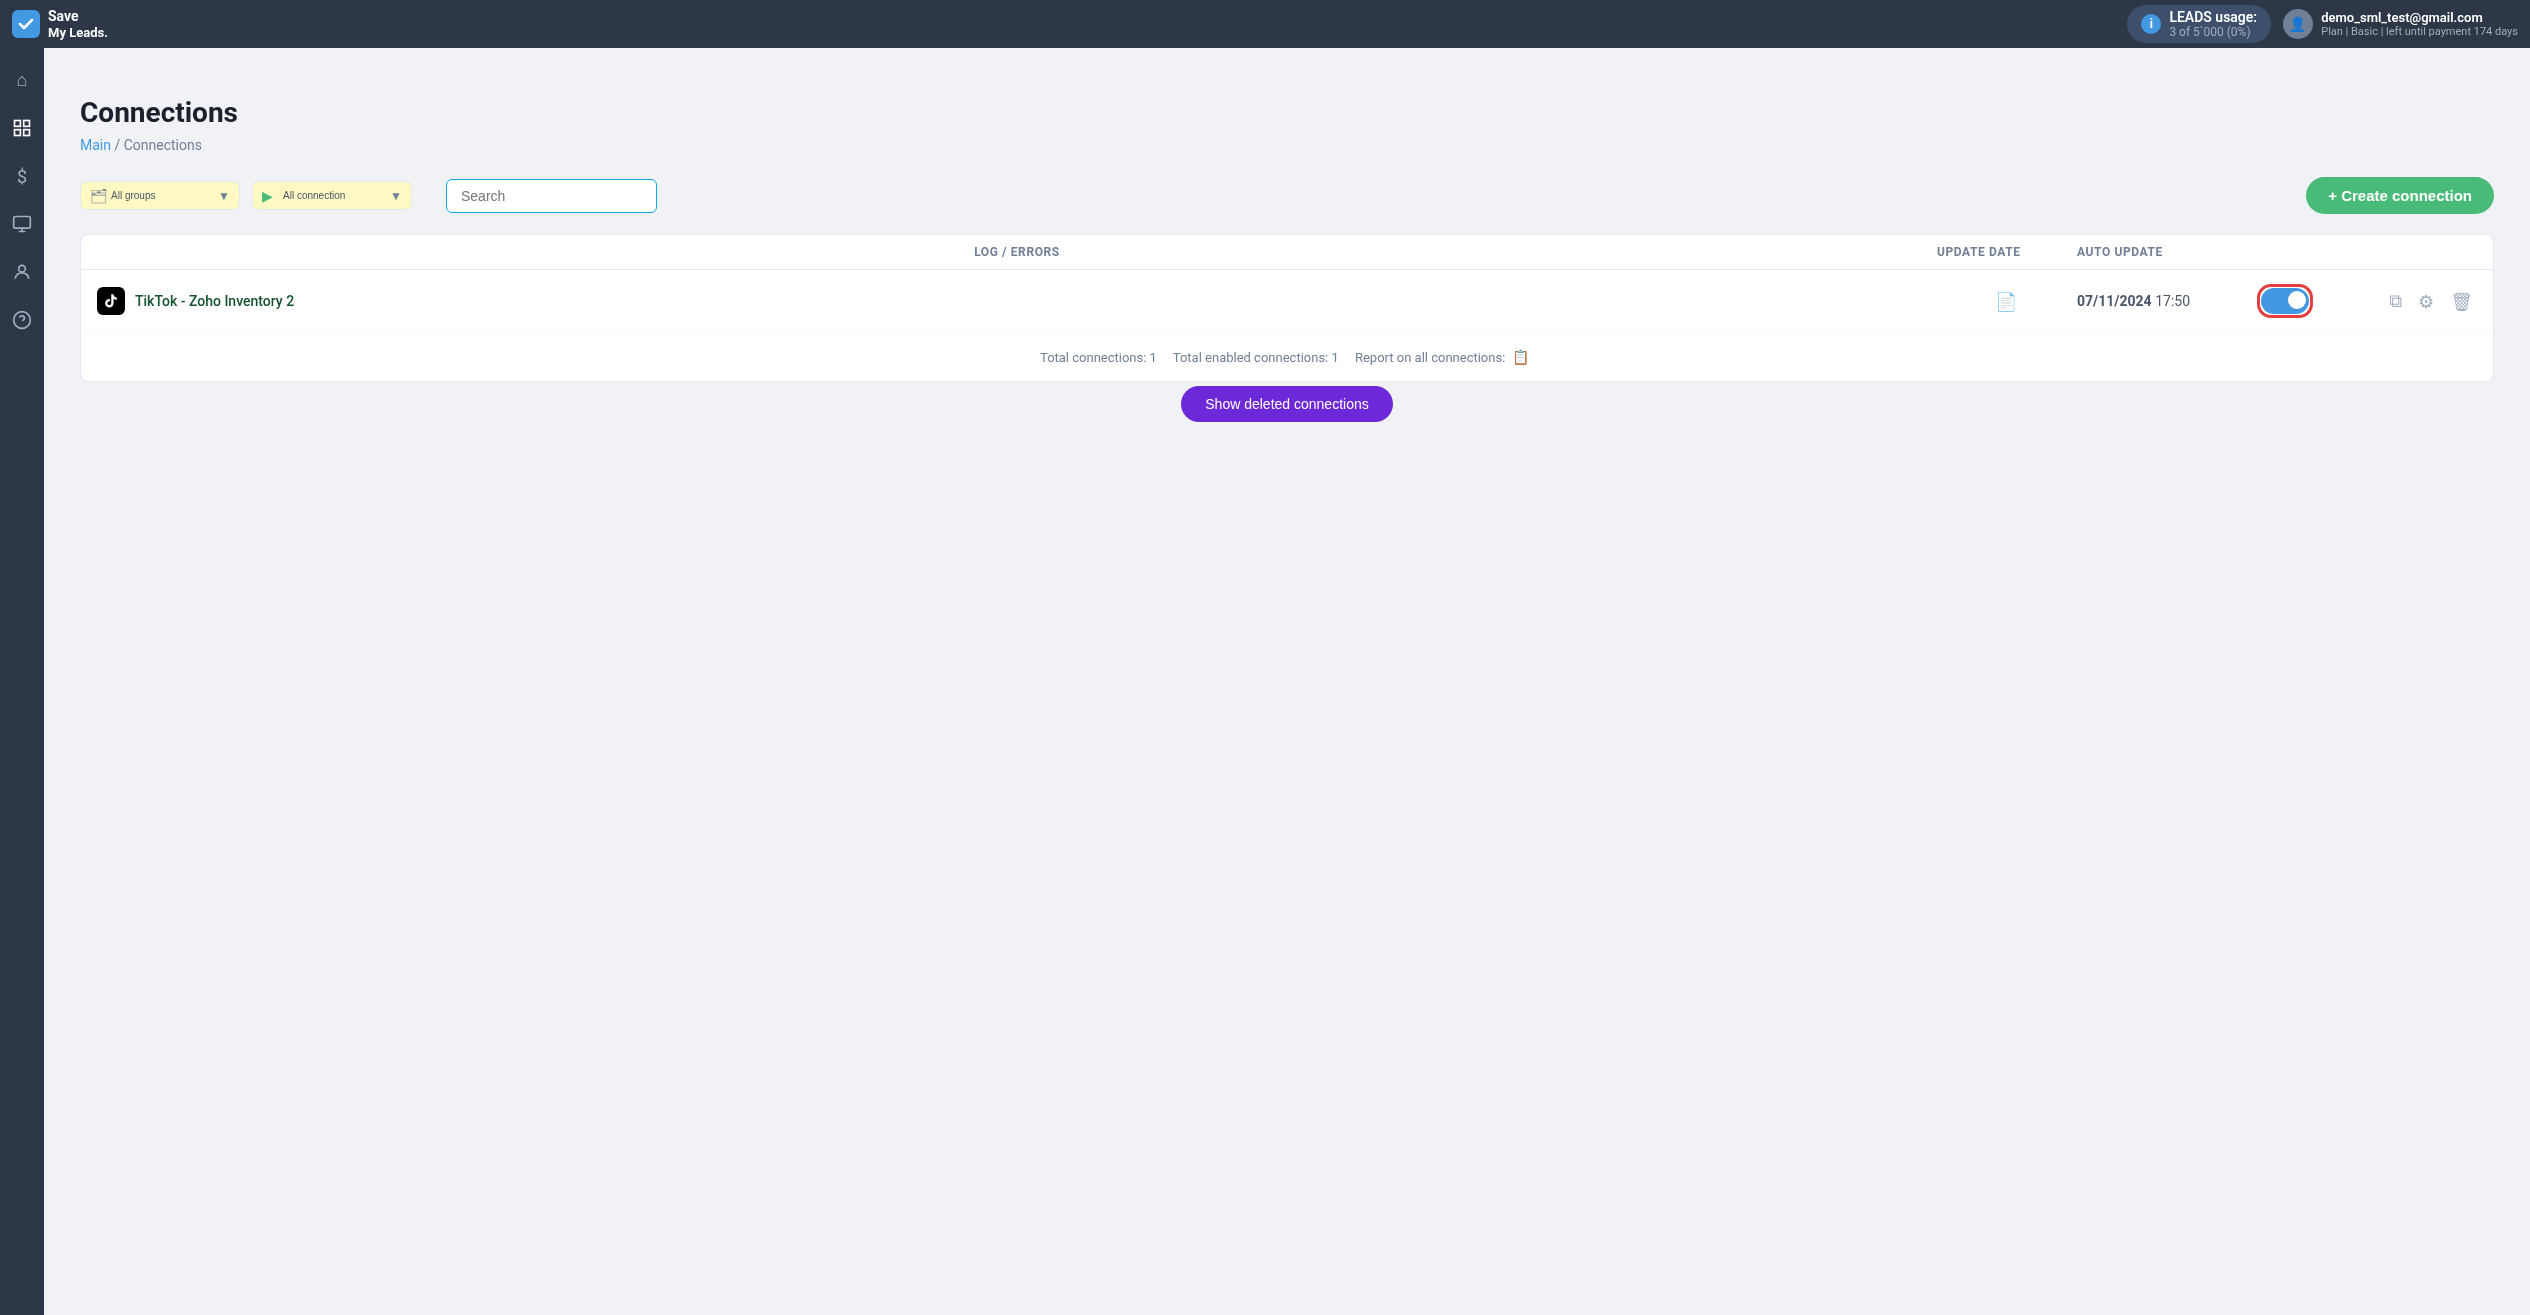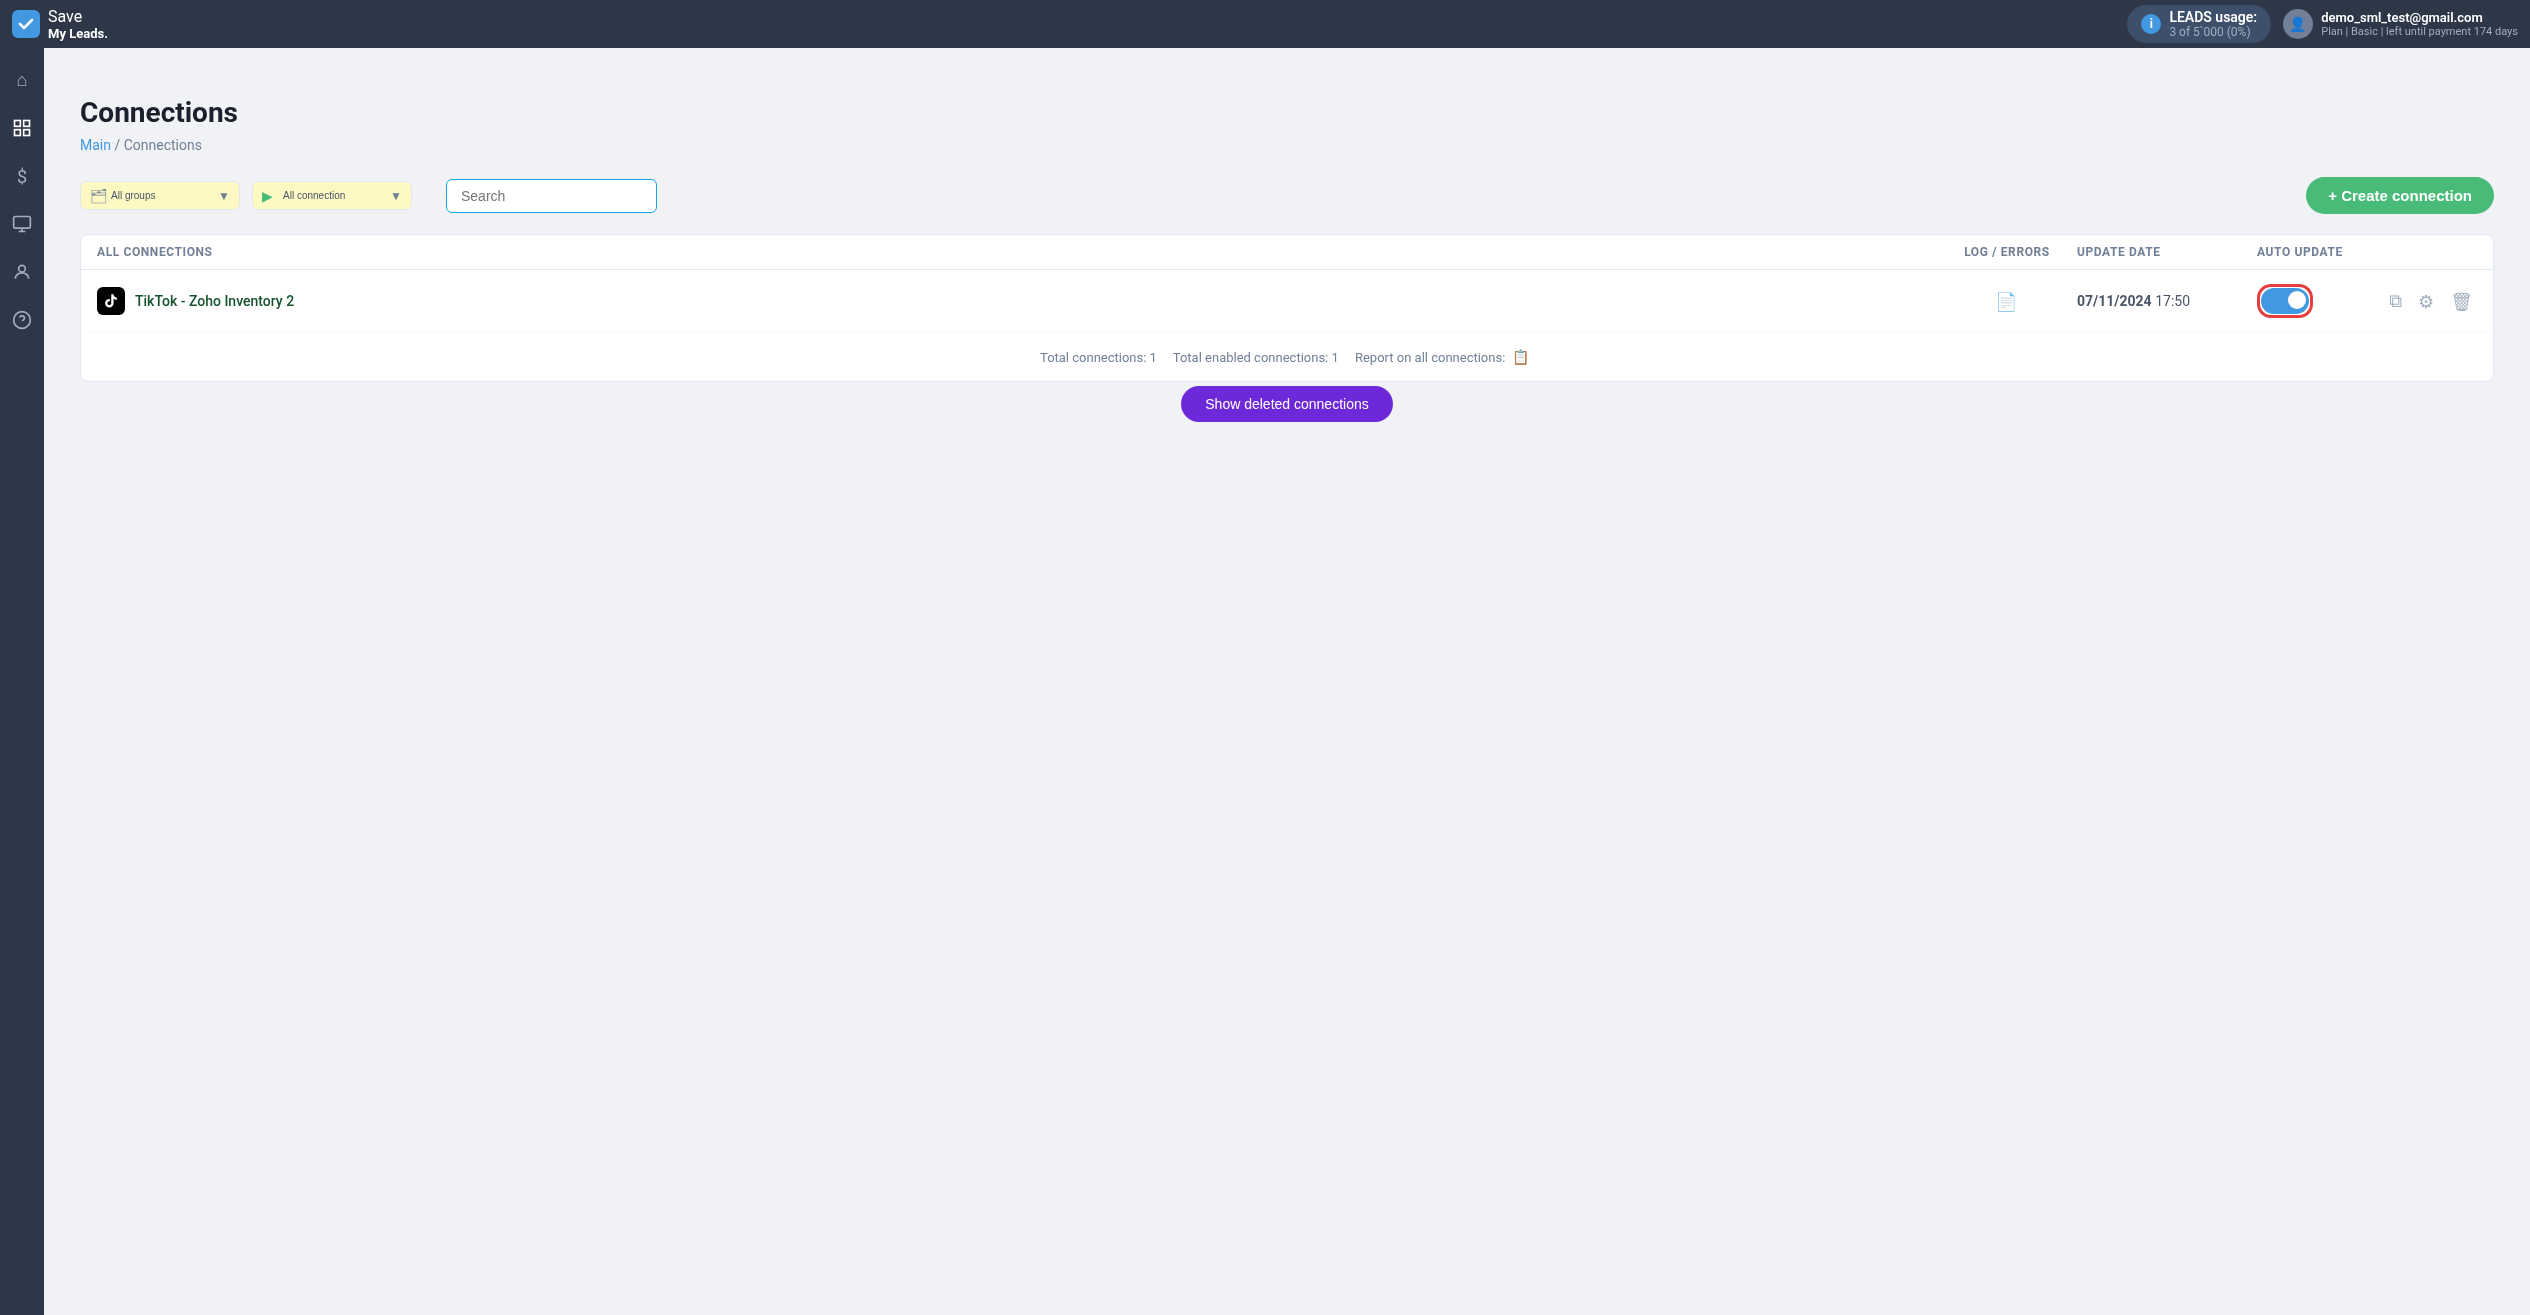--- a/index.html
+++ b/index.html
@@ -322,21 +322,21 @@
 <body>
 
 <div class="topnav">
   <div class="topnav-logo">
     <div class="logo-icon">
       <svg width="18" height="18" viewBox="0 0 18 18" fill="none">
         <path d="M3 9l4 4 8-8" stroke="white" stroke-width="2.5" stroke-linecap="round" stroke-linejoin="round"></path>
       </svg>
     </div>
     <div>
-      <div style="font-size:16px; font-weight:400; line-height:1.2;">Save</div>
+      <div style="font-size:14px; font-weight:700; line-height:1.2;">Save</div>
       <div style="font-size:13px; font-weight:700; line-height:1.2;">My Leads.</div>
     </div>
   </div>
   <div class="topnav-center"></div>
   <div class="topnav-right">
     <div class="leads-usage">
       <div class="info-icon">i</div>
       <div>
         <div class="usage-main">LEADS usage:</div>
         <div class="usage-sub">3 of 5`000 (0%)</div>
@@ -410,21 +410,20 @@
         <span class="select-icon">▼</span>
       </div>
 
       <input type="text" class="search-input" placeholder="Search" style="">
 
       <button class="create-btn">+ Create connection</button>
     </div>
 
     <div class="connections-table">
       <div class="table-header">
-        <div>ALL CONNECTIONS</div>
         <div style="text-align:center;">LOG / ERRORS</div>
         <div>UPDATE DATE</div>
         <div>AUTO UPDATE</div>
         <div></div>
       </div>
 
       <div class="table-row">
         <div>
           <a href="#" class="connection-name">
             <div class="tiktok-icon">

